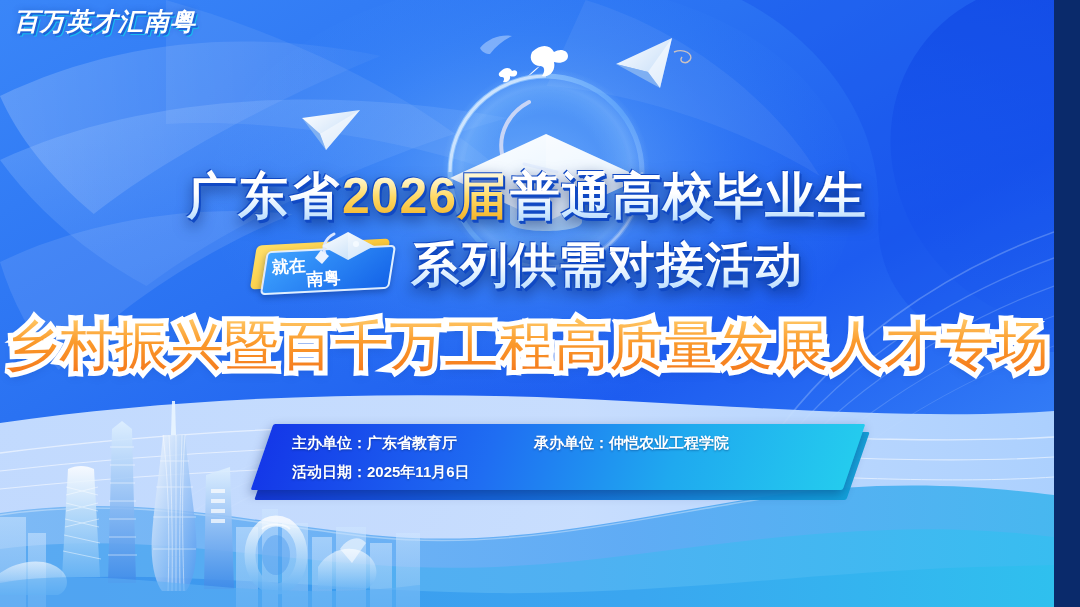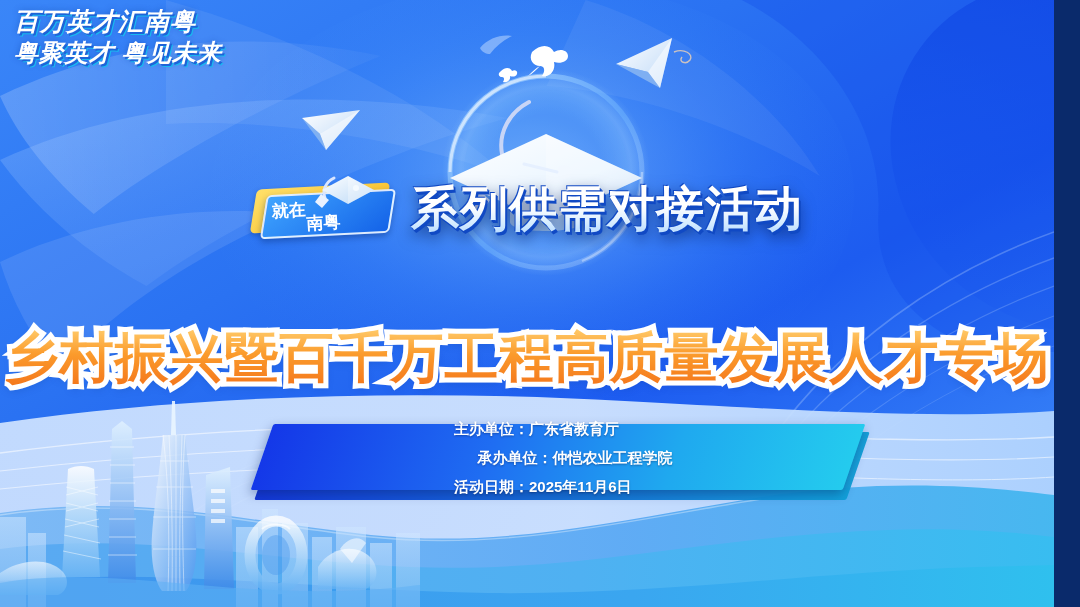--- a/index.html
+++ b/index.html
@@ -84,22 +84,22 @@
     color:#fff;font-weight:bold;font-size:17px;line-height:1;
   }
   #badge .b-txt i{font-style:normal;position:absolute;}
   #badge .b1{left:2px;top:8px;}
   #badge .b2{left:36px;top:22px;}
   #badge .cap{position:absolute;left:62px;top:-8px;width:66px;height:40px;}
   #badge .cap svg{width:100%;height:100%;display:block;}
 
   
   #subtitle{
-    position:absolute;left:0;right:0;top:322px;z-index:30;text-align:center;
-    font-size:54px;line-height:70px;font-weight:bold;letter-spacing:1px;white-space:nowrap;
+    position:absolute;left:0;right:0;top:310px;z-index:30;text-align:center;
+    font-size:54px;line-height:70px;font-weight:normal;letter-spacing:1px;white-space:nowrap;
   }
   #subtitle .sub-stroke{
     position:absolute;left:0;right:0;top:0;
     color:transparent;
     -webkit-text-stroke:10px #ffffff;
     text-shadow:0 4px 10px rgba(10,50,130,.35);
   }
   #subtitle .sub-fill{
     position:relative;
     background:linear-gradient(180deg,#ffc765 6%,#fb9b2c 45%,#f4761a 100%);
@@ -124,21 +124,20 @@
   }
   #infobar .rows{
     position:absolute;left:0;top:0;width:596px;height:66px;
     display:flex;flex-direction:column;justify-content:center;
     padding-left:30px;
   }
   #infobar .row{
     display:flex;align-items:center;
     color:#ffffff;font-size:15px;font-weight:bold;line-height:29px;white-space:nowrap;
     text-shadow:0 1px 2px rgba(4,30,90,.45);
-    flex-direction:column;
   }
   #infobar .cell-a{width:242px;flex:0 0 auto;}
   #infobar .cell-b{flex:0 0 auto;text-align:center;}
 
   
   #skyline{position:absolute;left:0;bottom:0;width:420px;height:230px;z-index:18;pointer-events:none;}
   #skyline svg{width:100%;height:100%;display:block;}
 
   
   #waves{position:absolute;left:0;right:0;bottom:0;height:240px;z-index:14;pointer-events:none;}
@@ -348,21 +347,20 @@
       <path d="M340 172 C348 160 360 158 366 166 L352 186 Z" fill="#ffffff" opacity=".55"></path>
 
       <path d="M0 196 C20 182 48 180 62 194 C70 202 68 214 58 218 L0 218 Z" fill="url(#bldA)" opacity=".7"></path>
 
       <path d="M0 206 C90 190 190 212 300 214 C370 215 400 210 420 208 L420 230 L0 230 Z" fill="#5fb0f4" opacity=".55"></path>
     </svg>
   </div>
 
   <div id="slogan">
     <div class="l1">百万英才汇南粤</div>
-    <div class="l2">粤聚英才 粤见未来</div>
   </div>
 
   <div id="emblem">
     <svg viewBox="0 0 280 230" aria-hidden="true">
       <defs>
         <linearGradient id="ringG" x1="0" y1="0" x2="1" y2="1">
           <stop offset="0%" stop-color="#bfe2ff" stop-opacity=".9"></stop>
           <stop offset="55%" stop-color="#6fb6ff" stop-opacity=".55"></stop>
           <stop offset="100%" stop-color="#ffffff" stop-opacity=".15"></stop>
         </linearGradient>
@@ -395,20 +393,23 @@
 
       <path d="M140 74 L236 118 L140 162 L44 118 Z" fill="url(#capTop)"></path>
       <path d="M140 74 L236 118 L140 162 Z" fill="#ffffff" opacity=".28"></path>
 
       <circle cx="158" cy="112" r="7" fill="#f2f8ff"></circle>
       <path d="M151 112 L118 104" stroke="#e6f0ff" stroke-width="3" fill="none" stroke-linecap="round"></path>
     </svg>
   </div>
 
   <div id="title-block">
+    <div class="title-row t-line1">
+      <span class="t-white">广东省</span><span class="t-gold">2026届</span><span class="t-white">普通高校毕业生</span>
+    </div>
 
     <div class="title-row2">
 
       <div id="badge">
         <div class="card-y"></div>
         <div class="card-b"></div>
         <div class="cap">
           <svg viewBox="0 0 66 40" aria-hidden="true">
             <defs>
               <linearGradient id="bcap" x1="0" y1="0" x2="1" y2="1">

